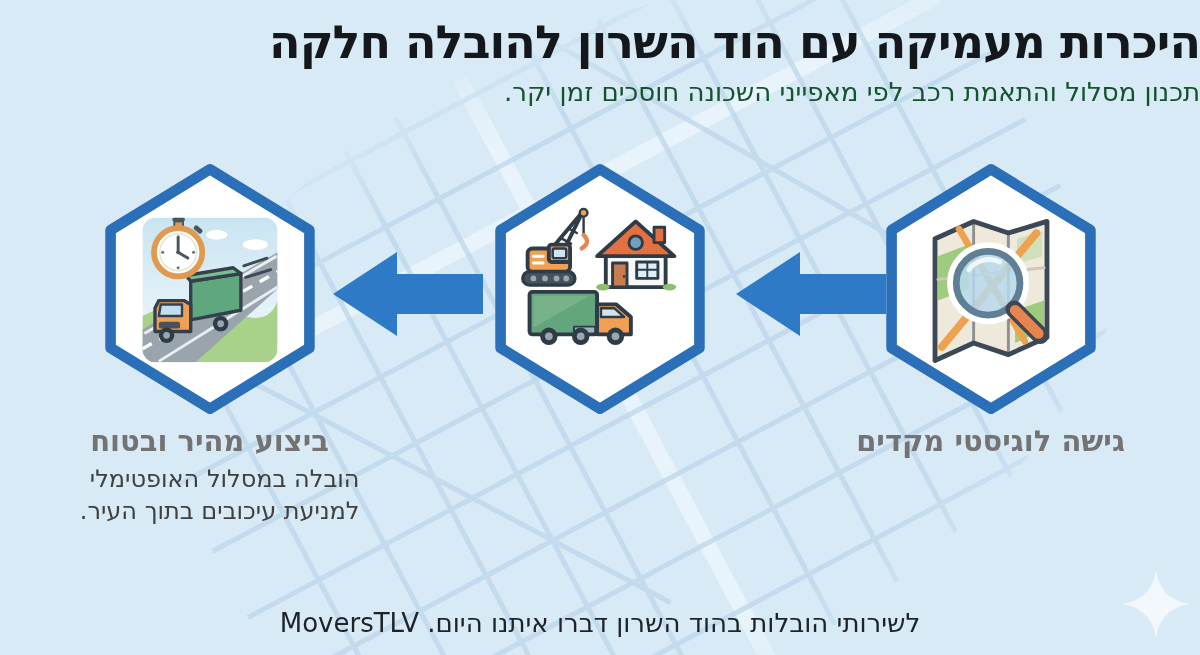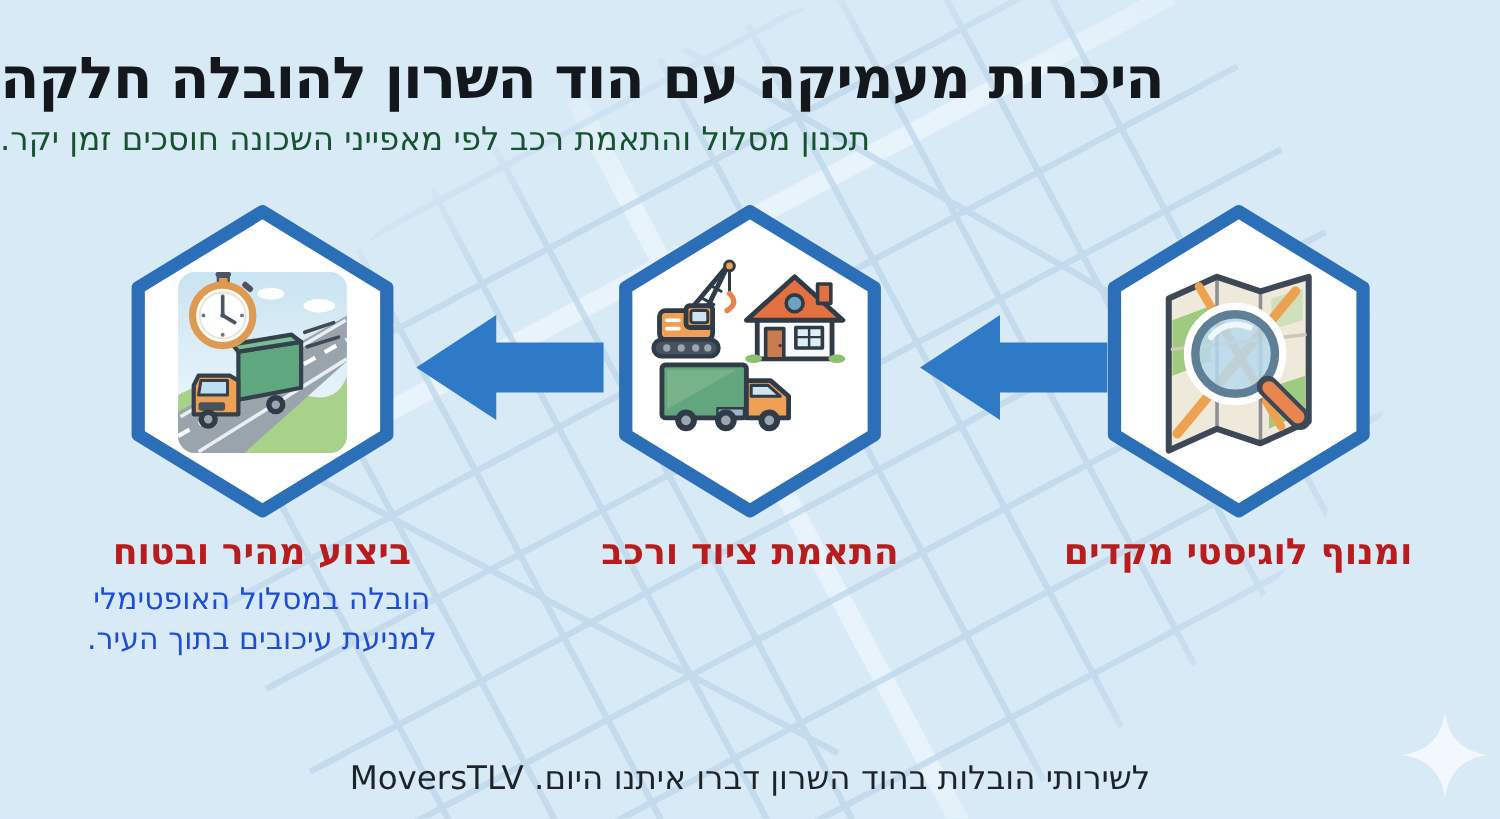--- a/index.html
+++ b/index.html
@@ -1,26 +1,26 @@
 <!DOCTYPE html>
 <html lang="he" dir="rtl"><head>
 <meta charset="utf-8">
 <style>
   html,body{margin:0;padding:0;}
   body{font-family:"DejaVu Sans", sans-serif; background:#d9eaf7;}
   .canvas{position:relative;width:1200px;height:655px;background:#d9eaf7;overflow:hidden;}
   .map-bg{position:absolute;inset:0;}
-  .header{position:absolute;top:16px;left:0;right:0;text-align:left;z-index:2;margin-top:20px;}
+  .header{position:absolute;top:16px;left:0;right:0;text-align:right;z-index:2;}
   .title{margin:0;font-size:46px;font-weight:800;letter-spacing:-1px;color:#14181d;line-height:1.15;}
   .subtitle{margin:8px 0 0 0;font-size:26px;font-weight:400;color:#14532d;}
   .steps{position:absolute;top:162px;left:0;right:0;display:flex;justify-content:space-between;padding:0 22px;z-index:2;}
   .step{width:375px;display:flex;flex-direction:column;align-items:center;}
   .hex-wrap{width:222px;height:254px;}
-  .step-title{margin:8px 0 0 0;font-size:29px;font-weight:800;color:#b91c1c;text-align:center;}
-  .step-desc{margin:6px 0 0 0;font-size:24px;color:#1d4ed8;text-align:center;line-height:1.33;}
+  .step-title{margin:8px 0 0 0;font-size:29px;font-weight:800;color:#737373;text-align:center;}
+  .step-desc{margin:6px 0 0 0;font-size:24px;color:#404040;text-align:right;line-height:1.33;}
   .step-1 .step-desc{max-width:322px;}
   .step-2 .step-desc{max-width:262px;}
   .step-3 .step-desc{max-width:300px;}
   .arrow{position:absolute;top:250px;z-index:1;}
   .arrow-1{left:736px;}
   .arrow-2{left:333px;}
   .footer{position:absolute;top:608px;left:0;right:0;text-align:center;z-index:2;}
   .footer-text{margin:0;font-size:26px;color:#1d2329;}
   .sparkle{position:absolute;left:1118px;top:566px;z-index:1;}
 </style>
@@ -101,21 +101,21 @@
             <line x1="133" y1="74" x2="133" y2="196" stroke="#3c4856" stroke-width="3" opacity="0.55"></line>
           </g>
 
           <circle cx="112" cy="124" r="36" fill="none" stroke="#ffffff" stroke-width="13"></circle>
           <circle cx="112" cy="124" r="33" fill="#b7d9ec" fill-opacity="0.85" stroke="#5e7f96" stroke-width="7"></circle>
           <path d="M92,110 A26,26 0 0 1 124,102" fill="none" stroke="#eef7fc" stroke-width="5" stroke-linecap="round"></path>
           <line x1="139" y1="151" x2="166" y2="178" stroke="#3c4856" stroke-width="18" stroke-linecap="round"></line>
           <line x1="140" y1="152" x2="164" y2="176" stroke="#e8854f" stroke-width="11" stroke-linecap="round"></line>
         </svg>
       </div>
-      <h2 class="step-title">ומנוף לוגיסטי מקדים</h2>
+      <h2 class="step-title">גישה לוגיסטי מקדים</h2>
     </div>
 
     <div class="step step-2">
       <div class="hex-wrap">
         <svg width="222" height="254" viewBox="0 0 230 260">
           <polygon points="115,6 218,69 218,191 115,254 12,191 12,69" fill="#ffffff" stroke="#2a6fb8" stroke-width="11" stroke-linejoin="round"></polygon>
           <g stroke-linejoin="round" stroke-linecap="round">
 
             <line x1="60" y1="94" x2="97" y2="50" stroke="#2f3b47" stroke-width="4"></line>
             <line x1="72" y1="101" x2="97" y2="50" stroke="#2f3b47" stroke-width="4"></line>
@@ -155,21 +155,20 @@
             <rect x="88" y="169" width="22" height="7" fill="#9fb4c4" stroke="#2f3b47" stroke-width="2"></rect>
             <circle cx="62" cy="179" r="9" fill="#2f3b47"></circle>
               <circle cx="62" cy="179" r="4" fill="#9aa7b1"></circle>
             <circle cx="95" cy="179" r="9" fill="#2f3b47"></circle>
               <circle cx="95" cy="179" r="4" fill="#9aa7b1"></circle>
             <circle cx="131" cy="179" r="9" fill="#2f3b47"></circle>
               <circle cx="131" cy="179" r="4" fill="#9aa7b1"></circle>
           </g>
         </svg>
       </div>
-      <h2 class="step-title">התאמת ציוד ורכב</h2>
     </div>
 
     <div class="step step-3">
       <div class="hex-wrap">
         <svg width="222" height="254" viewBox="0 0 230 260">
           <defs>
             <linearGradient id="sky" x1="0" y1="0" x2="0" y2="1">
               <stop offset="0%" stop-color="#c9e4f1"></stop>
               <stop offset="100%" stop-color="#f3fafd"></stop>
             </linearGradient>

